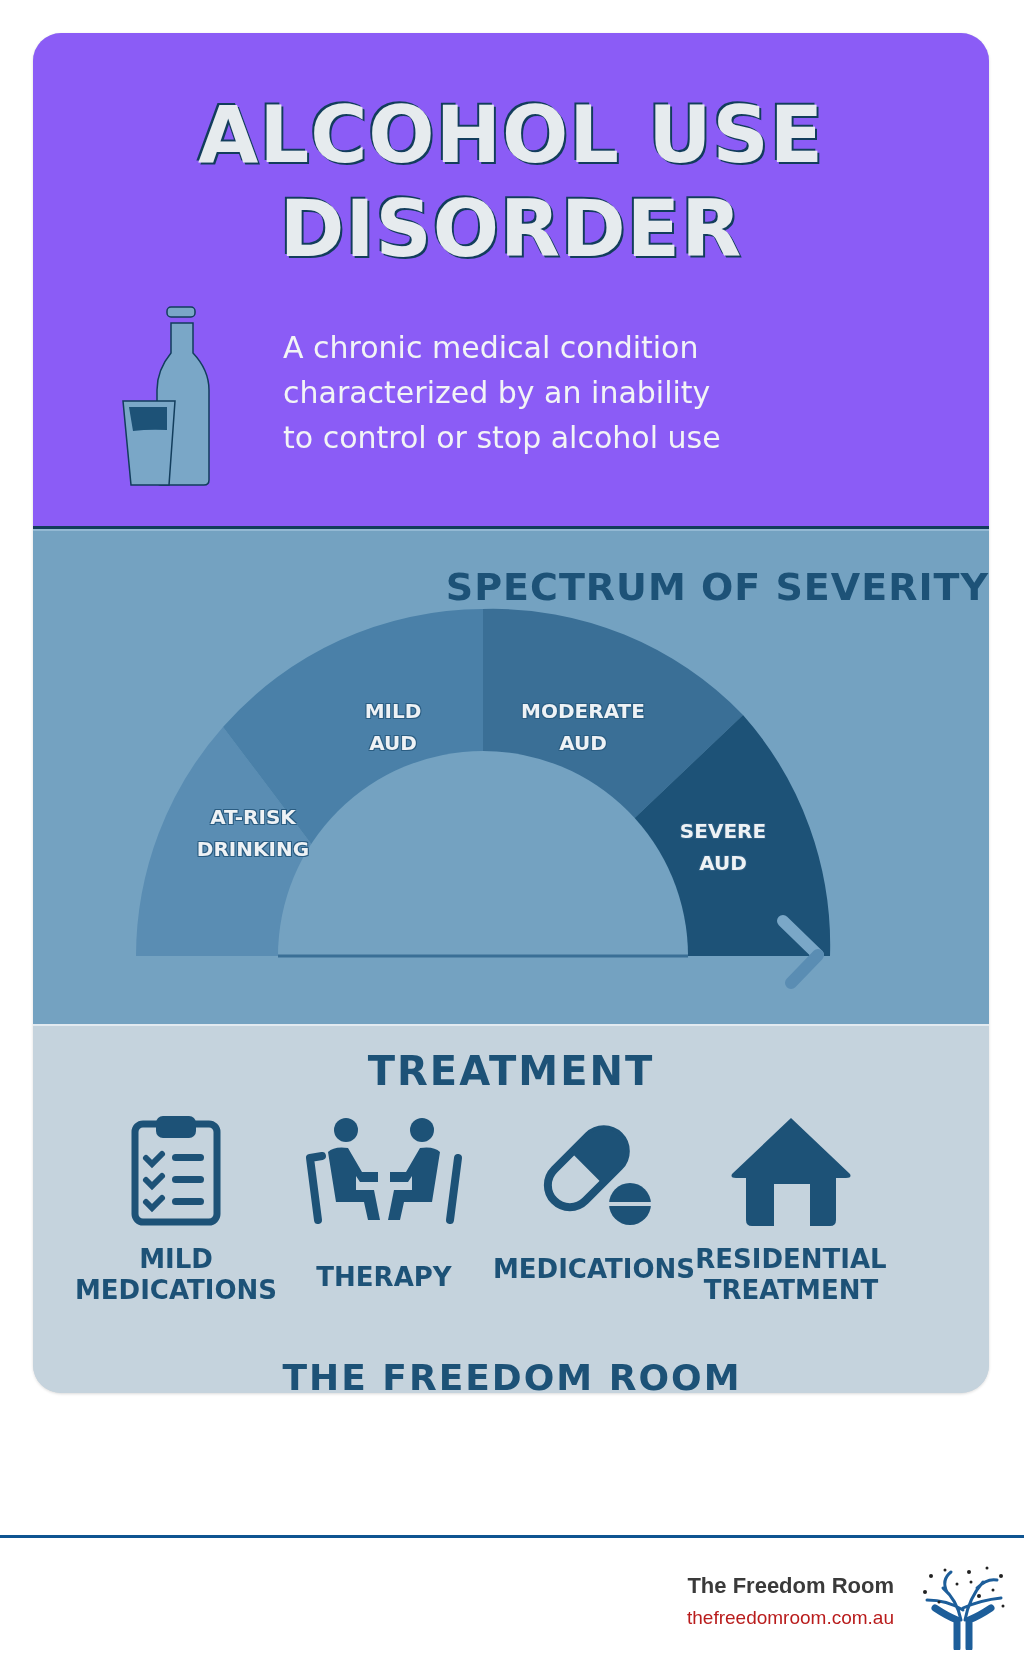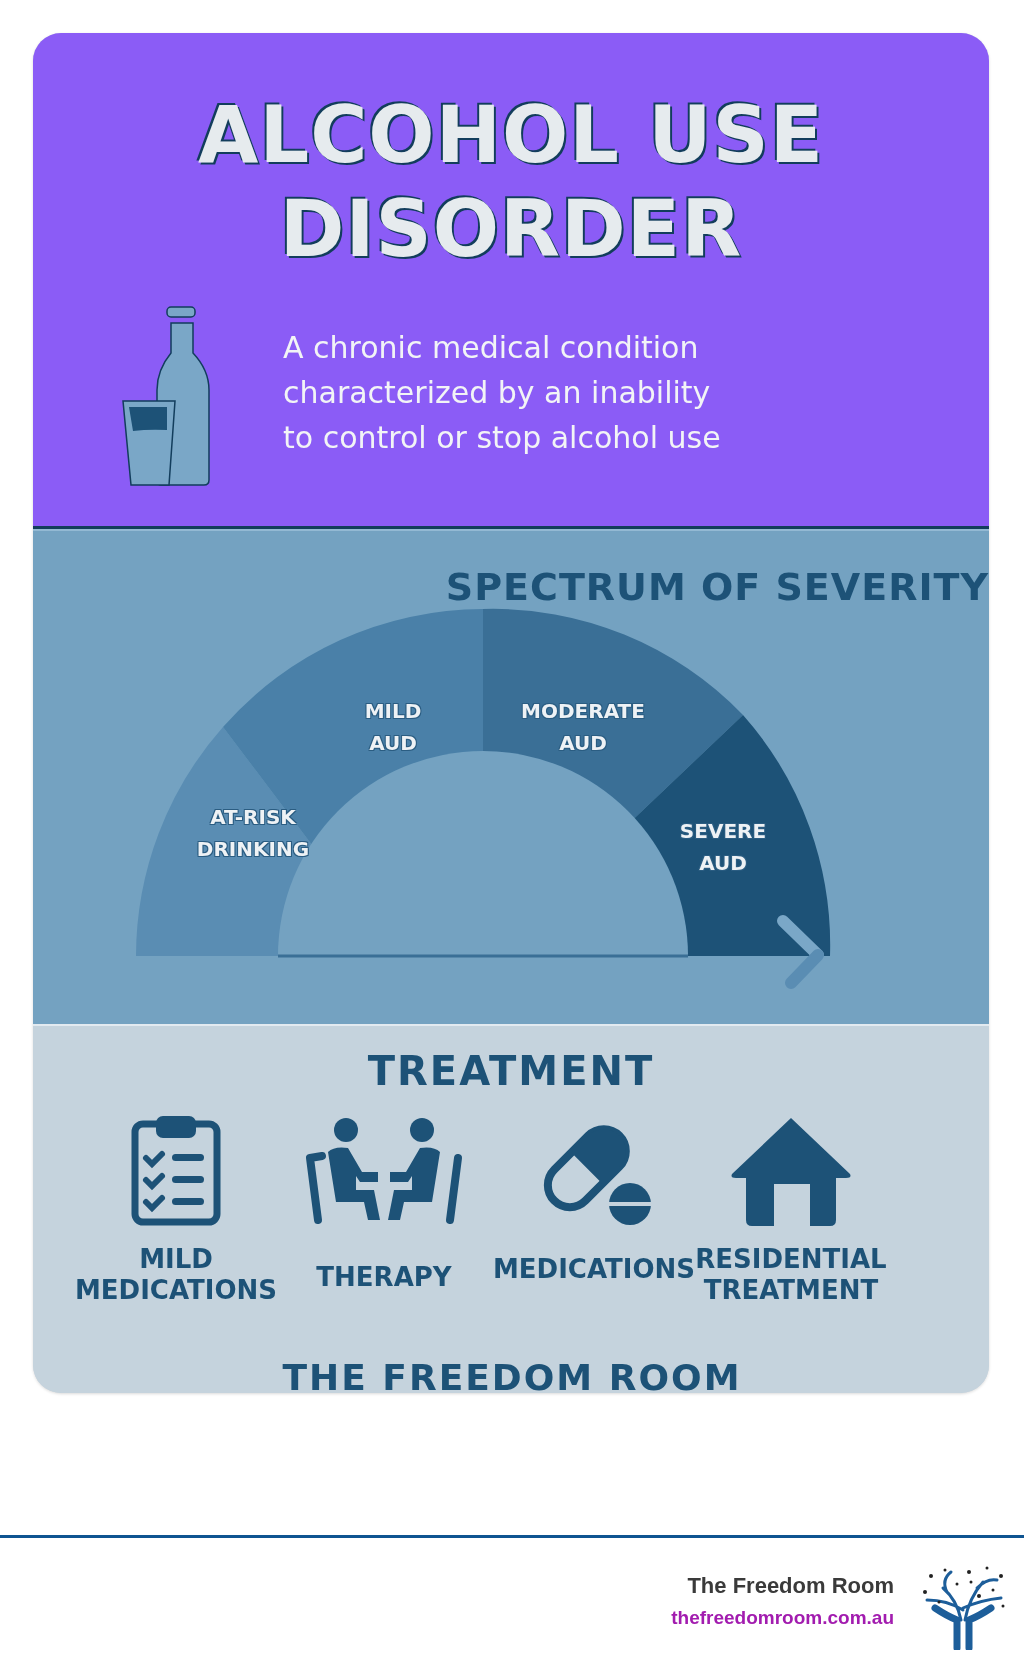--- a/index.html
+++ b/index.html
@@ -58,22 +58,22 @@
   .brand {
     position: absolute; left: 0; top: 1357px; width: 1024px; text-align: center;
     color: #1d5277; font-size: 36px; letter-spacing: 2px; font-weight: bold;
   }
   .rule { position: absolute; left: 0; top: 1535px; width: 1024px; height: 3px; background: #0f5491; }
   .footer-name {
     position: absolute; right: 130px; top: 1573px; color: #3a3a3a;
     font-family: "Liberation Sans", sans-serif; font-weight: bold; font-size: 22px;
   }
   .footer-url {
-    position: absolute; right: 130px; top: 1607px; color: #a21caf;
-    font-family: "Liberation Sans", sans-serif; font-size: 19px; font-weight: bold;
+    position: absolute; right: 130px; top: 1607px; color: #b91c1c;
+    font-family: "Liberation Sans", sans-serif; font-size: 19px;
   }
   .logo { position: absolute; left: 917px; top: 1560px; width: 92px; height: 90px; }
 </style>
 </head>
 <body>
 
 <div class="card">
 
   <div class="sec-top">
     <div class="title">

